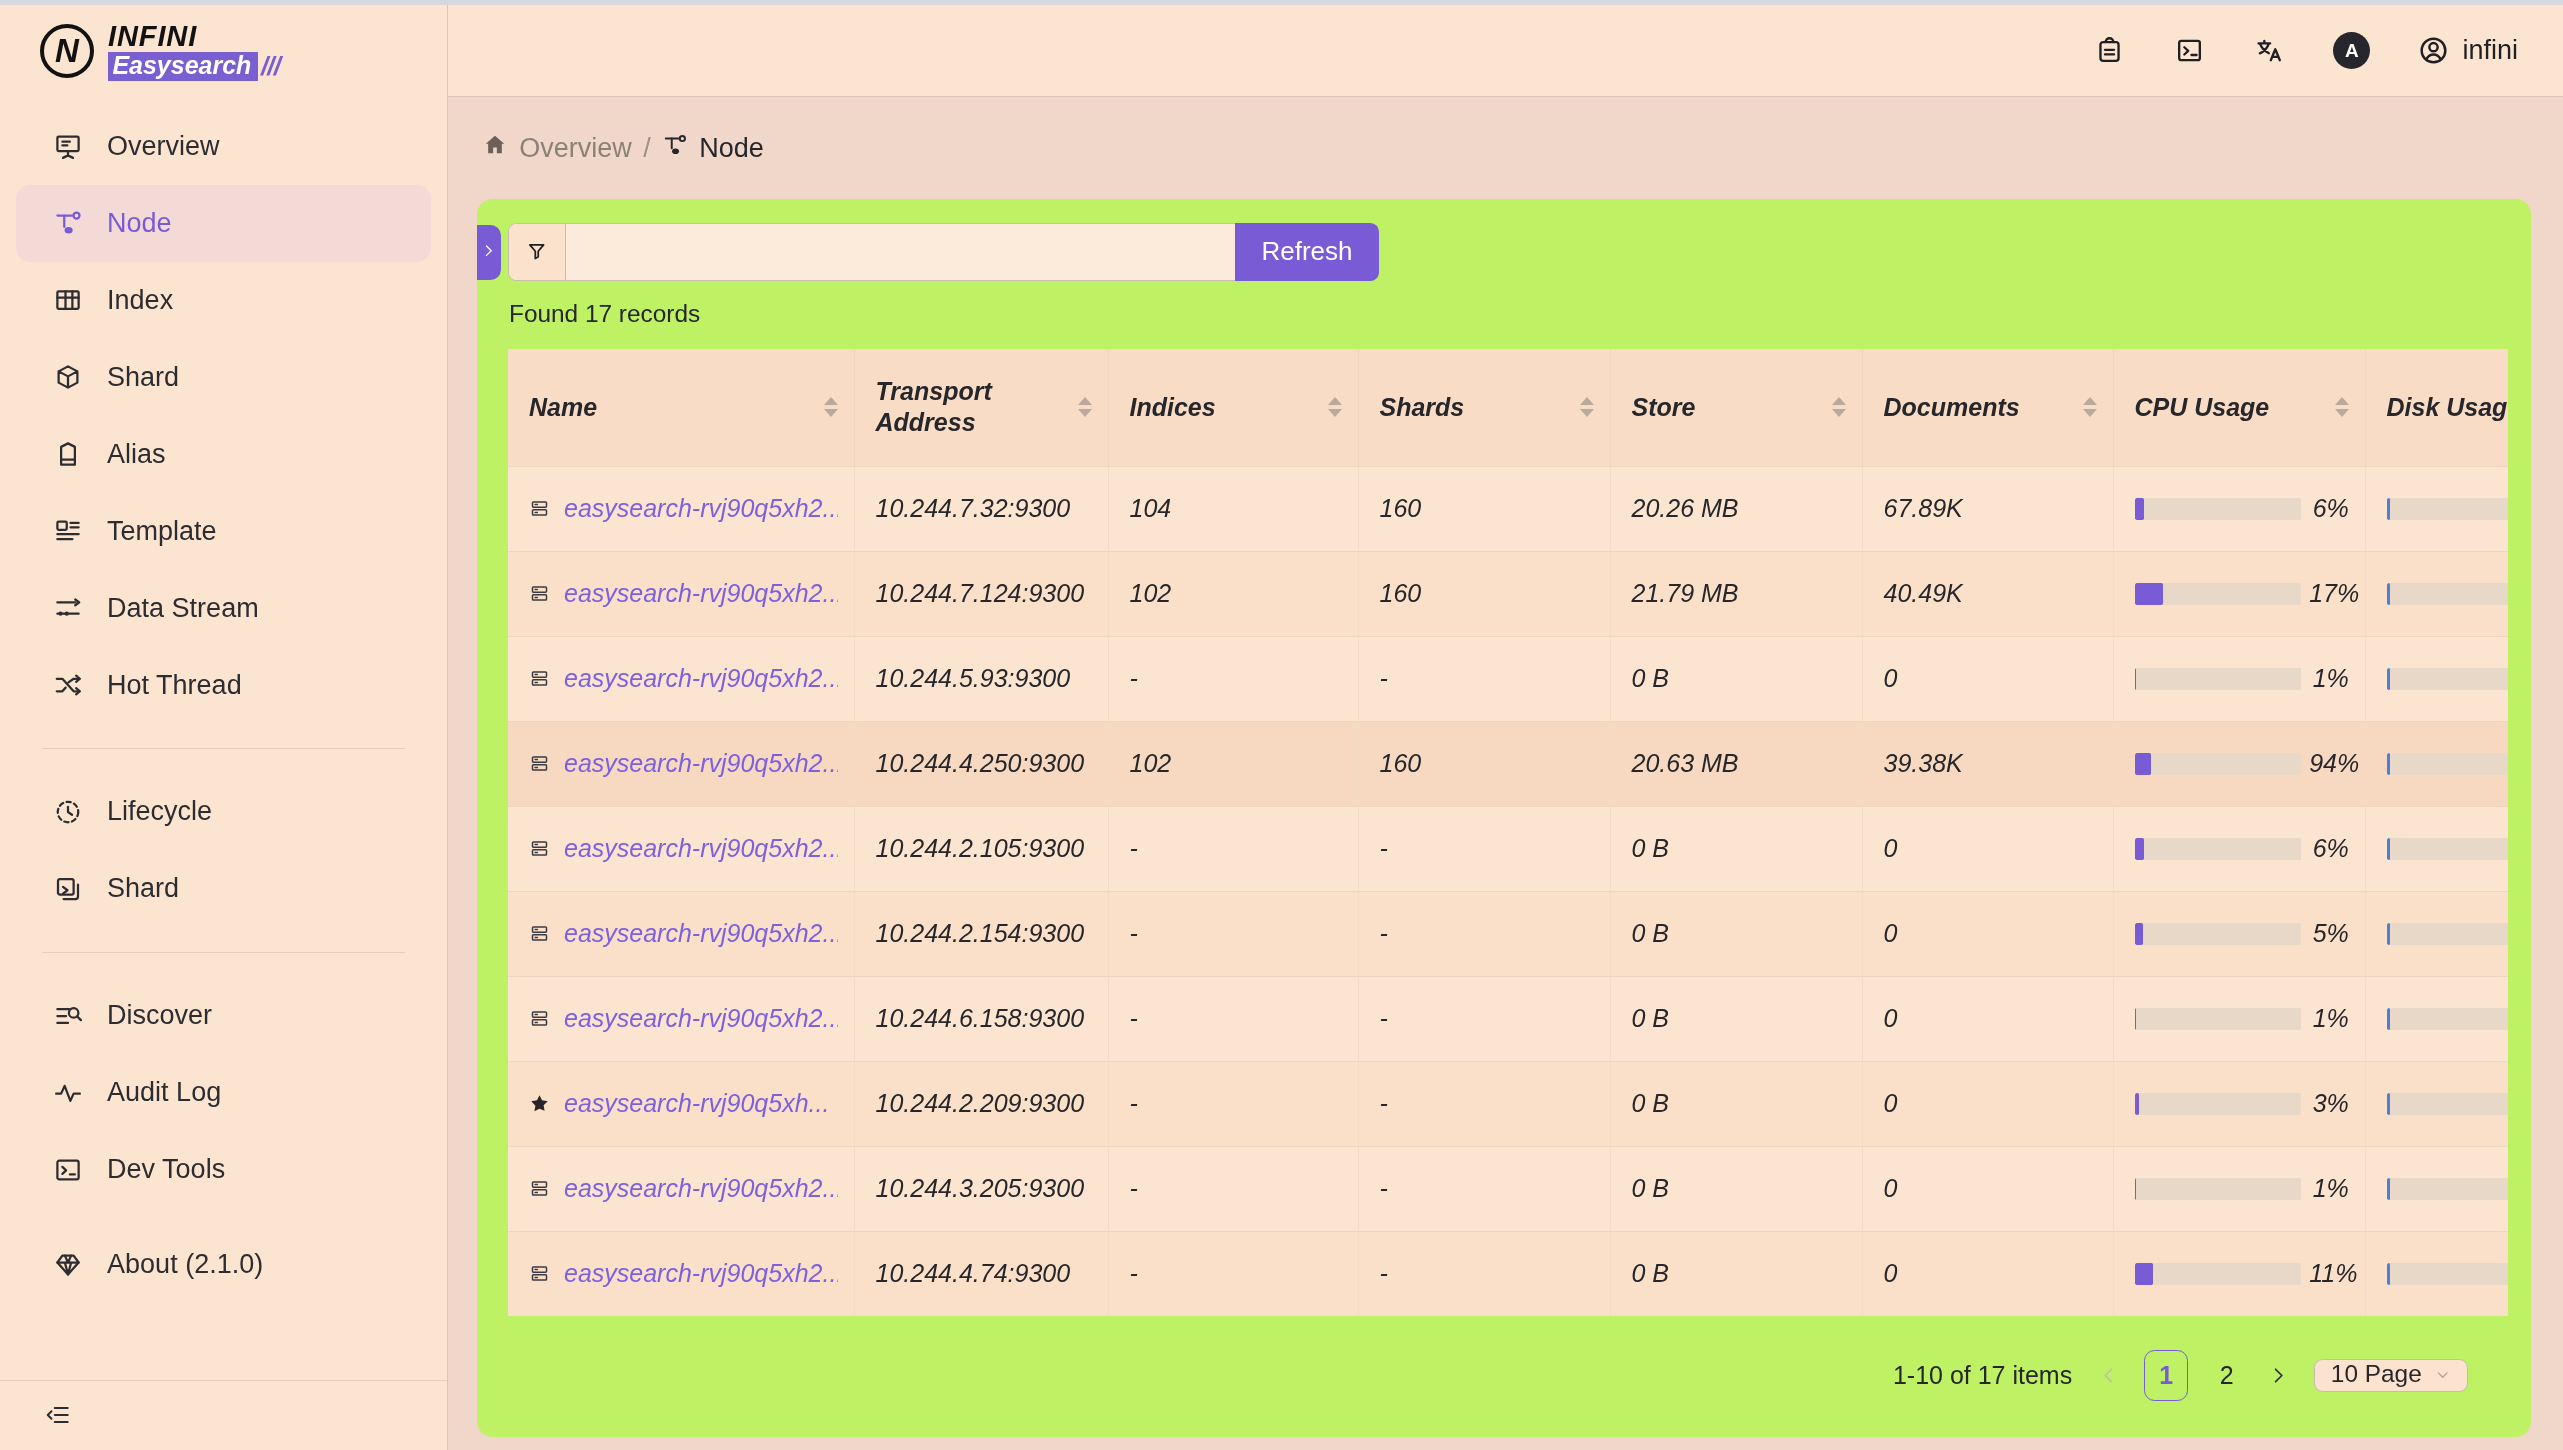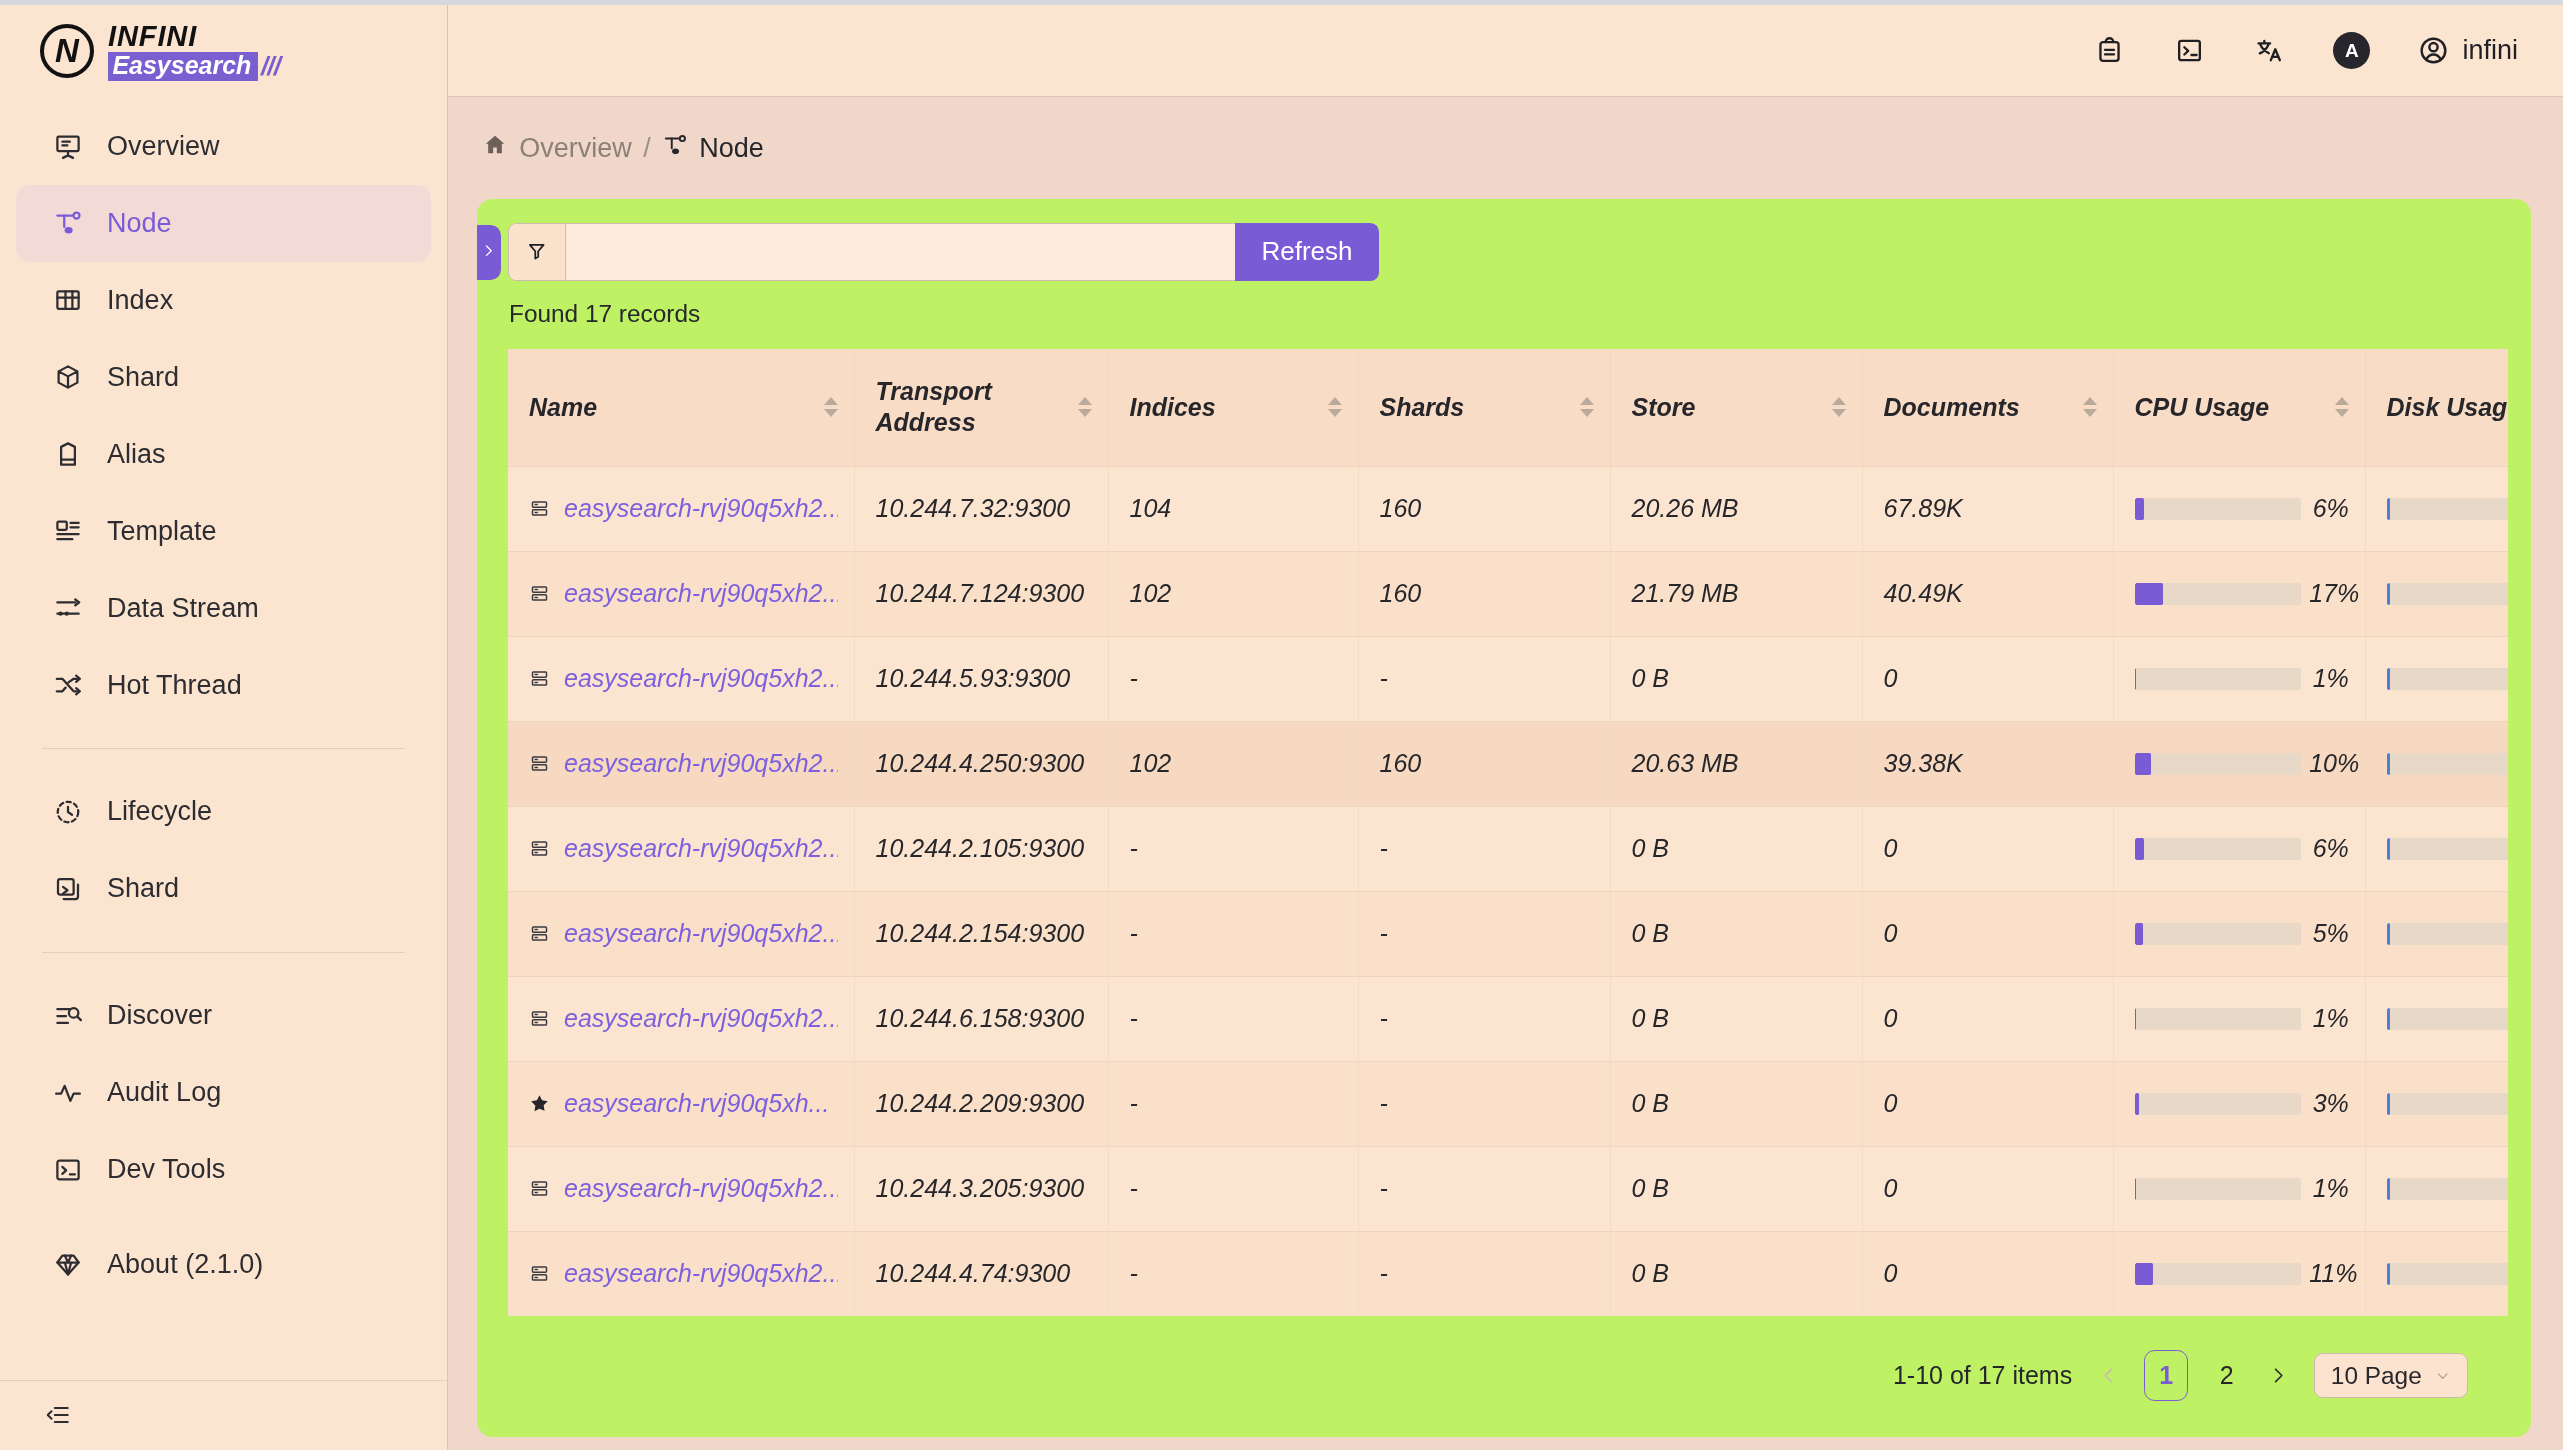--- a/index.html
+++ b/index.html
@@ -85,21 +85,21 @@
   .usage-label{flex:1;text-align:right;}
 
   .pagination{position:absolute;right:63px;top:1151px;display:flex;align-items:center;gap:23px;font-size:25px;}
   .pg-sum{color:#26262b;}
   .pg-arrow{width:26px;height:26px;display:flex;align-items:center;justify-content:center;cursor:pointer;}
   .pg-arrow svg{width:23px;height:23px;}
   .pg-prev svg{stroke:#cbbaab;}
   .pg-next svg{stroke:#2f2f33;}
   .pg-current{width:44px;height:51px;border:1.7px solid #7a5bd6;border-radius:10.5px;color:#7a5bd6;display:flex;align-items:center;justify-content:center;font-weight:600;cursor:pointer;box-sizing:border-box;}
   .pg-page{min-width:31px;text-align:center;cursor:pointer;color:#26262b;}
-  .pg-size{height:45px;border:1.7px solid #cbbaab;border-radius:8.7px;display:flex;align-items:center;gap:12.2px;padding:0 15.7px;cursor:pointer;box-sizing:border-box;background:#fbe3cf;}
+  .pg-size{height:33px;border:1.7px solid #cbbaab;border-radius:8.7px;display:flex;align-items:flex-start;gap:12.2px;padding:0 15.7px;cursor:pointer;box-sizing:border-box;background:#fbe3cf;}
   .pg-size svg{width:17.4px;height:17.4px;stroke:#b1a294;}
 </style>
 </head>
 <body>
 
 <div id="app">
   <div class="top-strip"></div>
 
   <div class="sidebar">
     <div class="logo-row">
@@ -529,21 +529,21 @@
                 <td>10.244.4.250:9300</td>
                 <td>102</td>
                 <td>160</td>
                 <td>20.63 MB</td>
                 <td>39.38K</td>
                 <td>
                   <span class="usage-cell">
                     <span class="bar">
                       <span class="bar-fill cpu-fill" style="width:10%"></span>
                     </span>
-                    <span class="usage-label">10%</span>
+                    <span class="usage-label">94%</span>
                   </span>
                 </td>
                 <td>
                   <span class="usage-cell">
                     <span class="bar">
                       <span class="bar-fill disk-fill" style="width:2%"></span>
                     </span>
                   </span>
                 </td>
               </tr>

